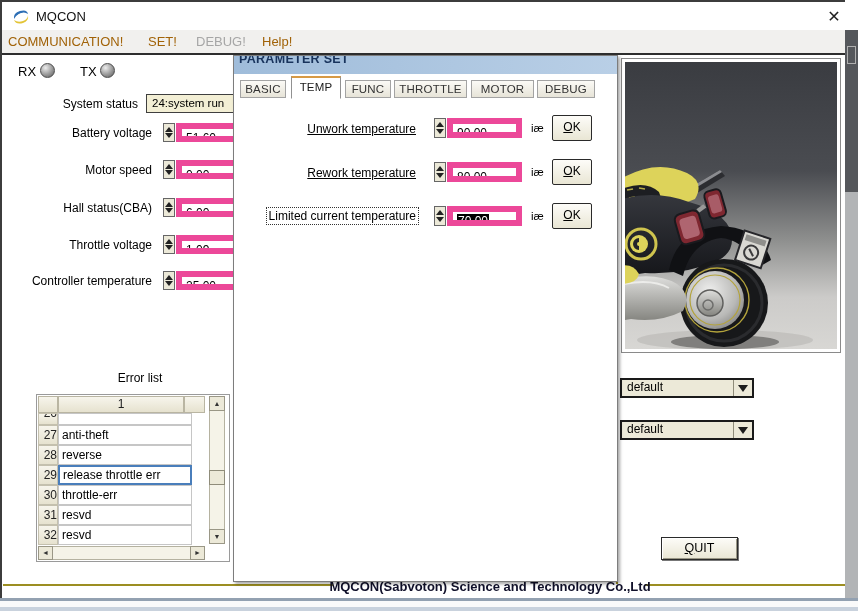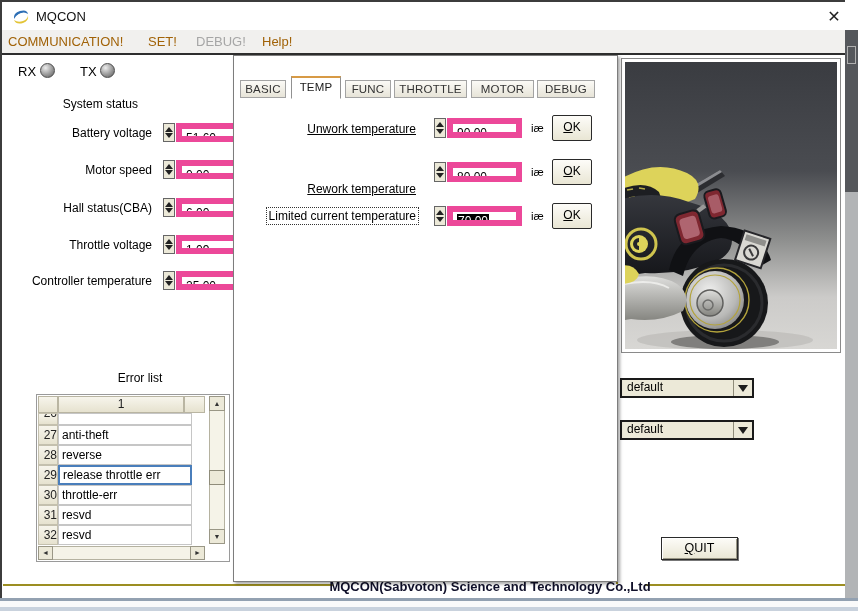--- a/index.html
+++ b/index.html
@@ -125,20 +125,21 @@
   <div class="abs bk-dark"></div>
   <div class="abs bk-thumb"></div>
   <div class="abs bk-light"></div>
 
   <span class="abs io-label" style="left:18px">RX</span>
   <div class="abs led" style="left:40px"></div>
   <span class="abs io-label" style="left:80px">TX</span>
   <div class="abs led" style="left:100px"></div>
 
   <div class="abs fld-label" style="left:0;top:97px;width:138px">System status</div>
+  <div class="abs status-field" style="left:146px;top:94px;width:112px;height:19px">24:system run</div>
 
   <div class="abs fld-label" style="left:0;top:126px;width:152px">Battery voltage</div>
   <div class="abs spinner" style="left:163px;top:123px">
       <div class="spin-up"></div>
       <div class="spin-dn"></div>
     </div>
   <div class="abs num-field" style="left:176px;top:123px;width:82px;height:19px">51.60</div>
 
   <div class="abs fld-label" style="left:0;top:163px;width:152px">Motor speed</div>
   <div class="abs spinner" style="left:163px;top:160px">
@@ -292,38 +293,41 @@
   </div>
   <div class="abs dropdown" style="left:620px;top:420px;width:134px;height:20px">
     <span>default</span>
     <span class="dd-arrow"></span>
   </div>
   <div class="abs quit-btn" style="left:661px;top:537px;width:77px;height:23px">
     <span class="u-first">QUIT</span>
   </div>
 
   <div class="abs dialog">
+    <div class="abs dlg-title">
+      <span>PARAMETER SET</span>
+    </div>
 
     <div class="abs tab" style="left:6px;top:24px;width:46px;height:18px">BASIC</div>
     <div class="abs tab active" style="left:57px;top:20px;width:50px;height:23px">TEMP</div>
     <div class="abs tab" style="left:111px;top:24px;width:46px;height:18px">FUNC</div>
     <div class="abs tab" style="left:160px;top:24px;width:73px;height:18px">THROTTLE</div>
     <div class="abs tab" style="left:237px;top:24px;width:63px;height:18px">MOTOR</div>
     <div class="abs tab" style="left:303px;top:24px;width:58px;height:18px">DEBUG</div>
 
     <div class="abs dlg-label" style="left:0;top:66px;width:182px">Unwork temperature</div>
     <div class="abs spinner" style="left:200px;top:62px;height:20px">
         <div class="spin-up"></div>
         <div class="spin-dn"></div>
       </div>
     <div class="abs num-field" style="left:213px;top:62px;width:75px;height:20px">90.00</div>
     <div class="abs unit" style="left:297px;top:66px">iæ</div>
     <div class="abs ok-btn" style="left:318px;top:59px;width:40px;height:26px"><span class="u-first">OK</span></div>
 
-    <div class="abs dlg-label" style="left:0;top:126px;width:182px">Rework temperature</div>
+    <div class="abs dlg-label" style="left:0;top:110px;width:182px">Rework temperature</div>
     <div class="abs spinner" style="left:200px;top:106px;height:20px">
         <div class="spin-up"></div>
         <div class="spin-dn"></div>
       </div>
     <div class="abs num-field" style="left:213px;top:106px;width:75px;height:20px">80.00</div>
     <div class="abs unit" style="left:297px;top:110px">iæ</div>
     <div class="abs ok-btn" style="left:318px;top:103px;width:40px;height:26px"><span class="u-first">OK</span></div>
 
     <div class="abs dlg-label" style="left:0;top:151px;width:185px">
       <span class="focus-rect">Limited current temperature</span>

